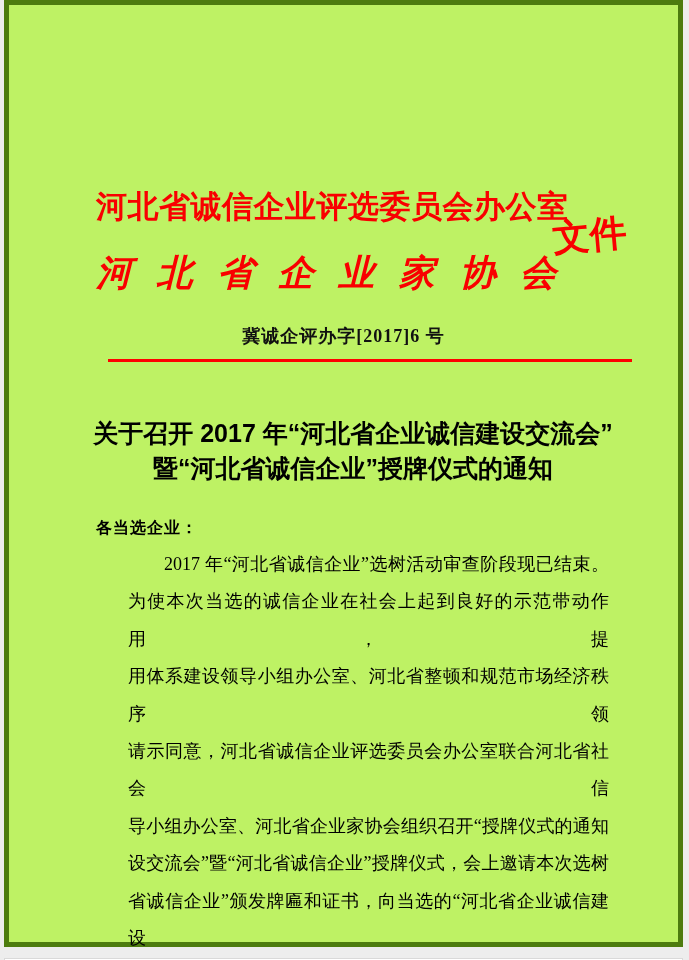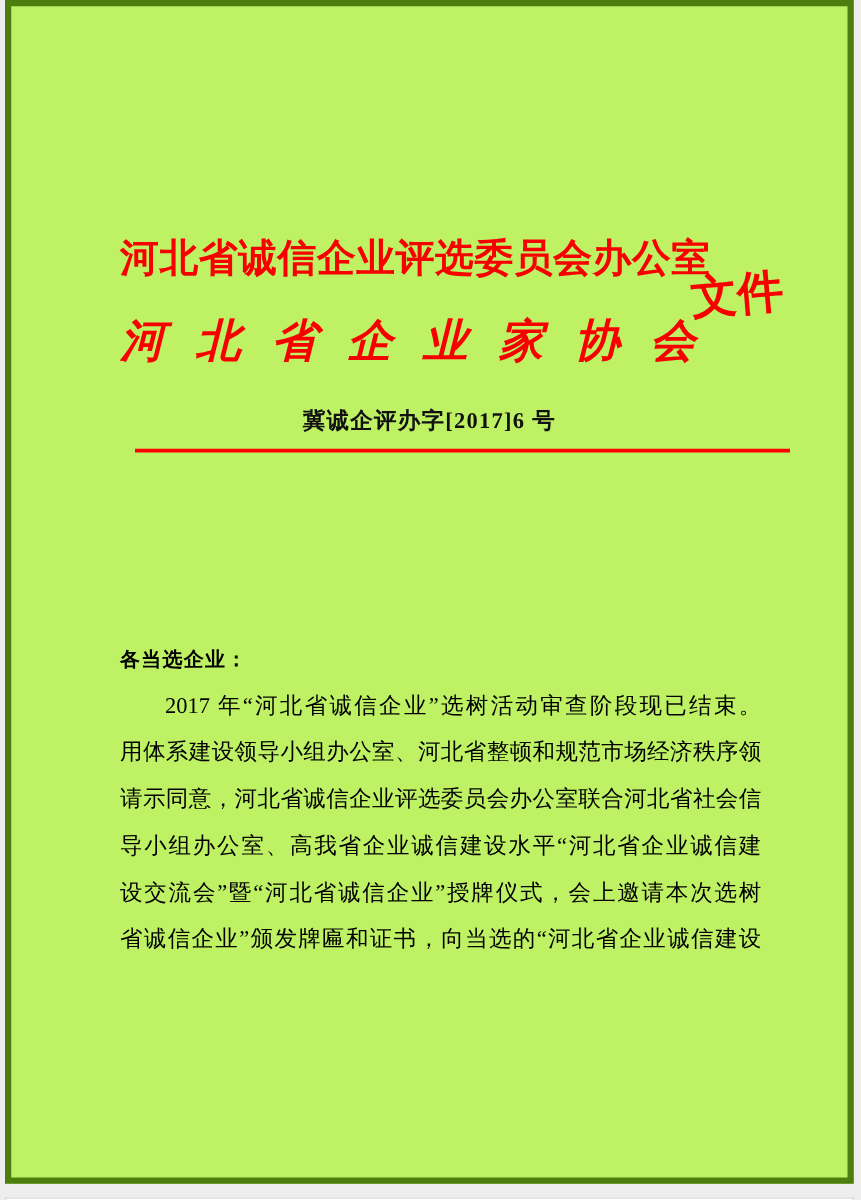--- a/index.html
+++ b/index.html
@@ -53,21 +53,21 @@
   }
   .salutation{
     position:absolute;left:87px;top:513px;
     font-weight:bold;font-size:16px;color:#000000;letter-spacing:1px;
   }
   .bodytext{
     position:absolute;left:87px;top:541px;width:513px;
     font-size:18px;line-height:37.4px;color:#000000;
   }
   .bline{
-    text-align:justify;text-align-last:justify;
+    text-align:justify;text-align-last:justify;margin-left:32px;
   }
   .bline.first{
     text-indent:2em;
   }
 </style>
 </head>
 <body>
 
 <div class="viewer">
   <div class="page">
@@ -75,28 +75,33 @@
     <div class="org1">河北省诚信企业评选委员会办公室</div>
 
     <div class="org2">河 北 省 企 业 家 协 会</div>
 
     <div class="wenjian">文件</div>
 
     <div class="docnum">冀诚企评办字[2017]6 号</div>
 
     <div class="redline"></div>
 
+    <div class="title">
+      <div>关于召开 2017 年“河北省企业诚信建设交流会”</div>
+      <div>暨“河北省诚信企业”授牌仪式的通知</div>
+    </div>
 
     <div class="salutation">各当选企业：</div>
 
     <div class="bodytext">
         <div class="bline first">2017 年“河北省诚信企业”选树活动审查阶段现已结束。</div>
+        <div class="bline">为使本次当选的诚信企业在社会上起到良好的示范带动作用，提</div>
         <div class="bline">用体系建设领导小组办公室、河北省整顿和规范市场经济秩序领</div>
         <div class="bline">请示同意，河北省诚信企业评选委员会办公室联合河北省社会信</div>
-        <div class="bline">导小组办公室、高我省企业诚信建设水平“河北省企业诚信建</div>
+        <div class="bline">导小组办公室、河北省企业家协会组织召开“授牌仪式的通知</div>
         <div class="bline">设交流会”暨“河北省诚信企业”授牌仪式，会上邀请本次选树</div>
         <div class="bline">省诚信企业”颁发牌匾和证书，向当选的“河北省企业诚信建设</div>
       </div>
 
   </div>
 
   <div class="page2"></div>
 </div>
 
 </body></html>

